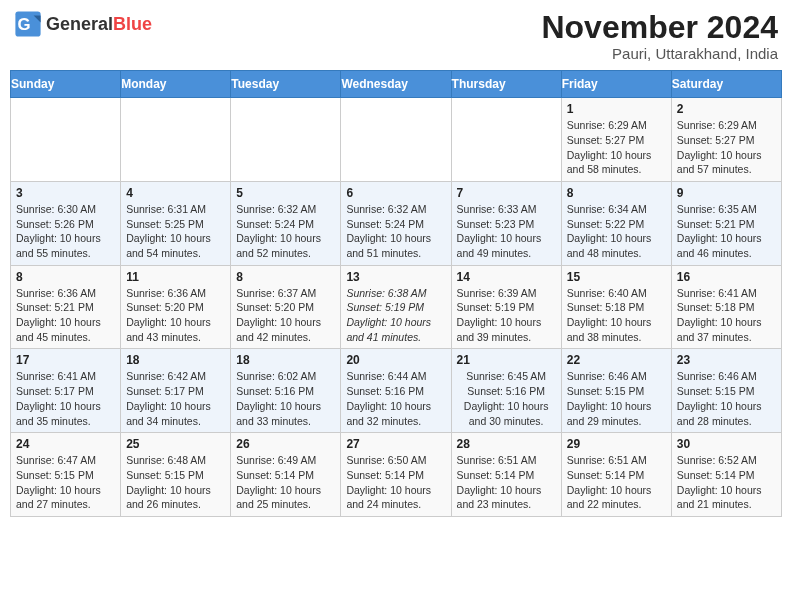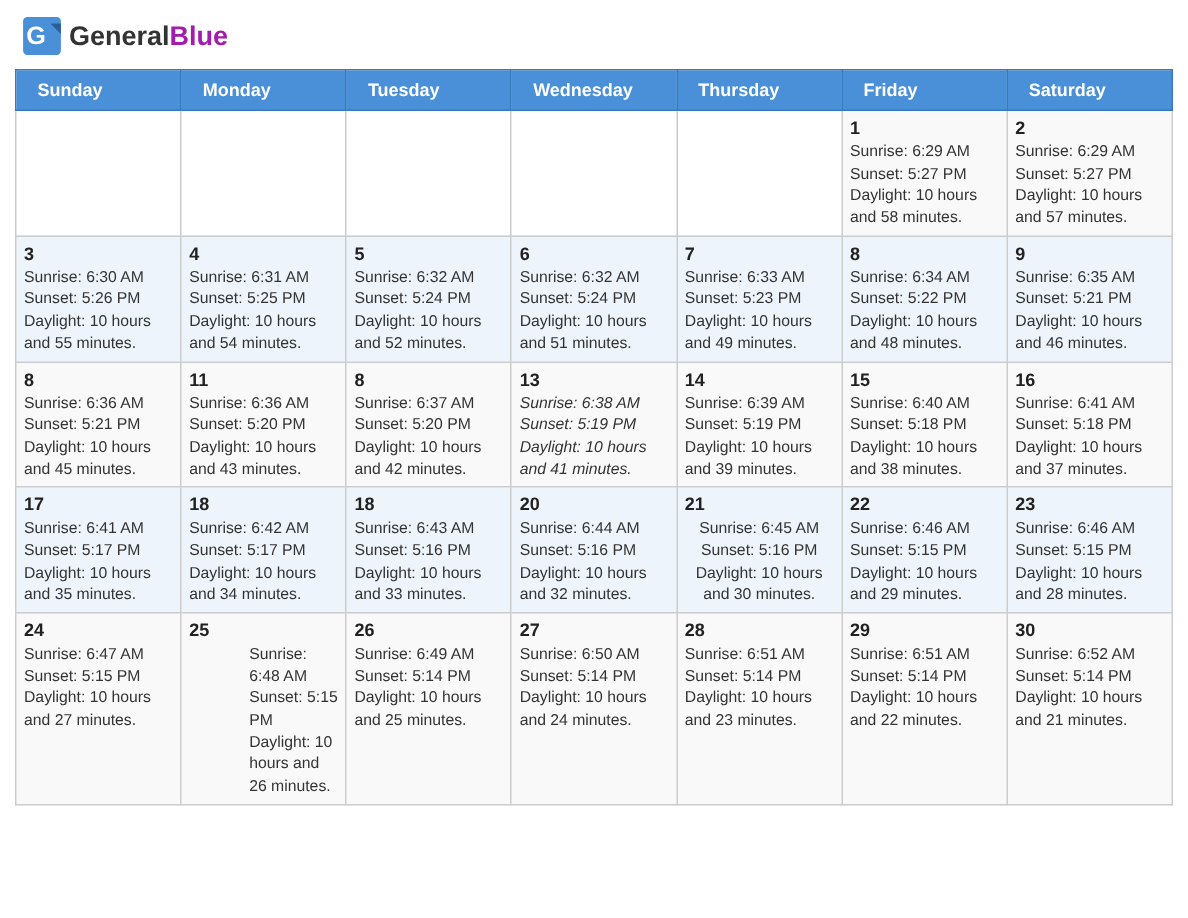--- a/index.html
+++ b/index.html
@@ -23,21 +23,21 @@
       gap: 4px;
     }
     .logo-text-general {
       font-size: 18px;
       font-weight: bold;
       color: #333;
     }
     .logo-text-blue {
       font-size: 18px;
       font-weight: bold;
-      color: #a21caf;
+      color: #ef4444;
     }
     .logo-icon {
       width: 28px;
       height: 28px;
     }
     .title-area {
       text-align: right;
     }
     .main-title {
       font-size: 32px;
@@ -51,21 +51,21 @@
     }
     .calendar {
       width: 100%;
       border-collapse: collapse;
       font-size: 11px;
     }
     .calendar th {
       background: #4a90d9;
       color: #fff;
       font-weight: bold;
-      padding: 6px 14px;
+      padding: 6px 0;
       text-align: left;
       border: 1px solid #357abd;
       font-size: 12px;
     }
     .calendar td {
       border: 1px solid #ccc;
       vertical-align: top;
       padding: 4px 5px;
       width: calc(100% / 7);
       min-height: 80px;
@@ -102,20 +102,24 @@
       <text x="5" y="28" font-size="24" font-weight="bold" fill="white" font-family="Arial">G</text>
 
       <polygon points="28,8 38,8 38,18" fill="#2a6099"></polygon>
     </svg>
     <div>
       <div>
         <span class="logo-text-general">General</span><span class="logo-text-blue">Blue</span>
       </div>
     </div>
   </div>
+  <div class="title-area">
+    <div class="main-title">November 2024</div>
+    <div class="sub-title">Pauri, Uttarakhand, India</div>
+  </div>
 </div>
 
 <table class="calendar">
   <thead>
     <tr>
 
     <th>Sunday</th>
         <th>Monday</th>
         <th>Tuesday</th>
         <th>Wednesday</th>
@@ -240,21 +244,21 @@
 Daylight: 10 hours and 35 minutes.</div>
         </td>
         <td>
           <div class="day-num">18</div>
           <div class="day-info" style="white-space: pre-line;">Sunrise: 6:42 AM
 Sunset: 5:17 PM
 Daylight: 10 hours and 34 minutes.</div>
         </td>
         <td>
           <div class="day-num">18</div>
-          <div class="day-info" style="white-space: pre-line;">Sunrise: 6:43 AM
+          <div class="day-info" style="white-space: pre-line;">Sunrise: 6:02 AM
 Sunset: 5:16 PM
 Daylight: 10 hours and 33 minutes.</div>
         </td>
         <td>
           <div class="day-num">20</div>
           <div class="day-info" style="white-space: pre-line;">Sunrise: 6:44 AM
 Sunset: 5:16 PM
 Daylight: 10 hours and 32 minutes.</div>
         </td>
         <td>
@@ -278,21 +282,21 @@
       </tr>
       <tr>
         <td>
           <div class="day-num">24</div>
           <div class="day-info" style="white-space: pre-line;">Sunrise: 6:47 AM
 Sunset: 5:15 PM
 Daylight: 10 hours and 27 minutes.</div>
         </td>
         <td>
           <div class="day-num">25</div>
-          <div class="day-info" style="white-space: pre-line; margin-left: 40px;">Sunrise: 6:48 AM
+          <div class="day-info" style="white-space: pre-line;">Sunrise: 6:48 AM
 Sunset: 5:15 PM
 Daylight: 10 hours and 26 minutes.</div>
         </td>
         <td>
           <div class="day-num">26</div>
           <div class="day-info" style="white-space: pre-line;">Sunrise: 6:49 AM
 Sunset: 5:14 PM
 Daylight: 10 hours and 25 minutes.</div>
         </td>
         <td>

